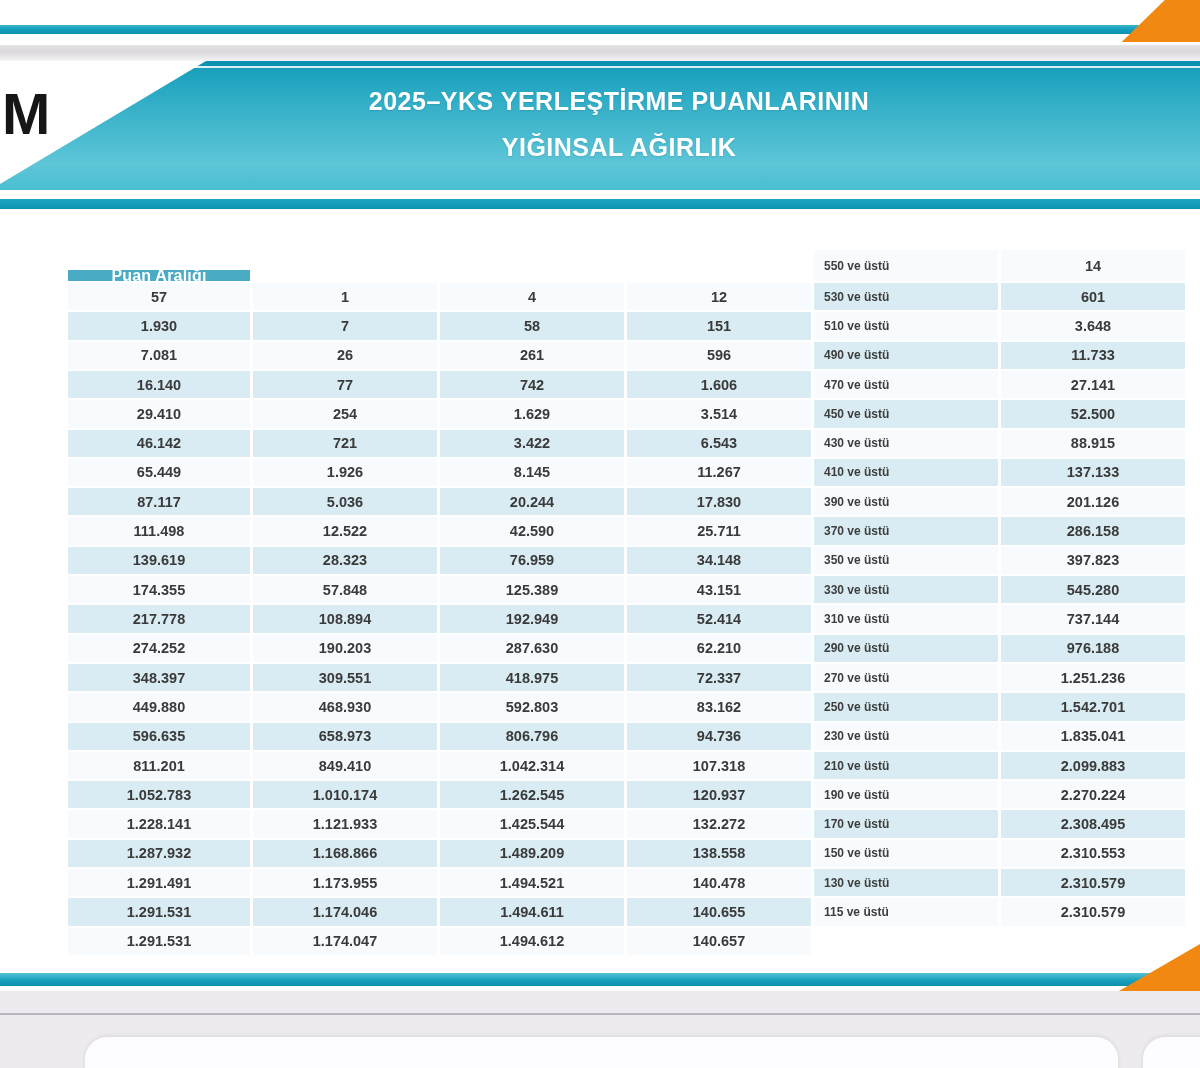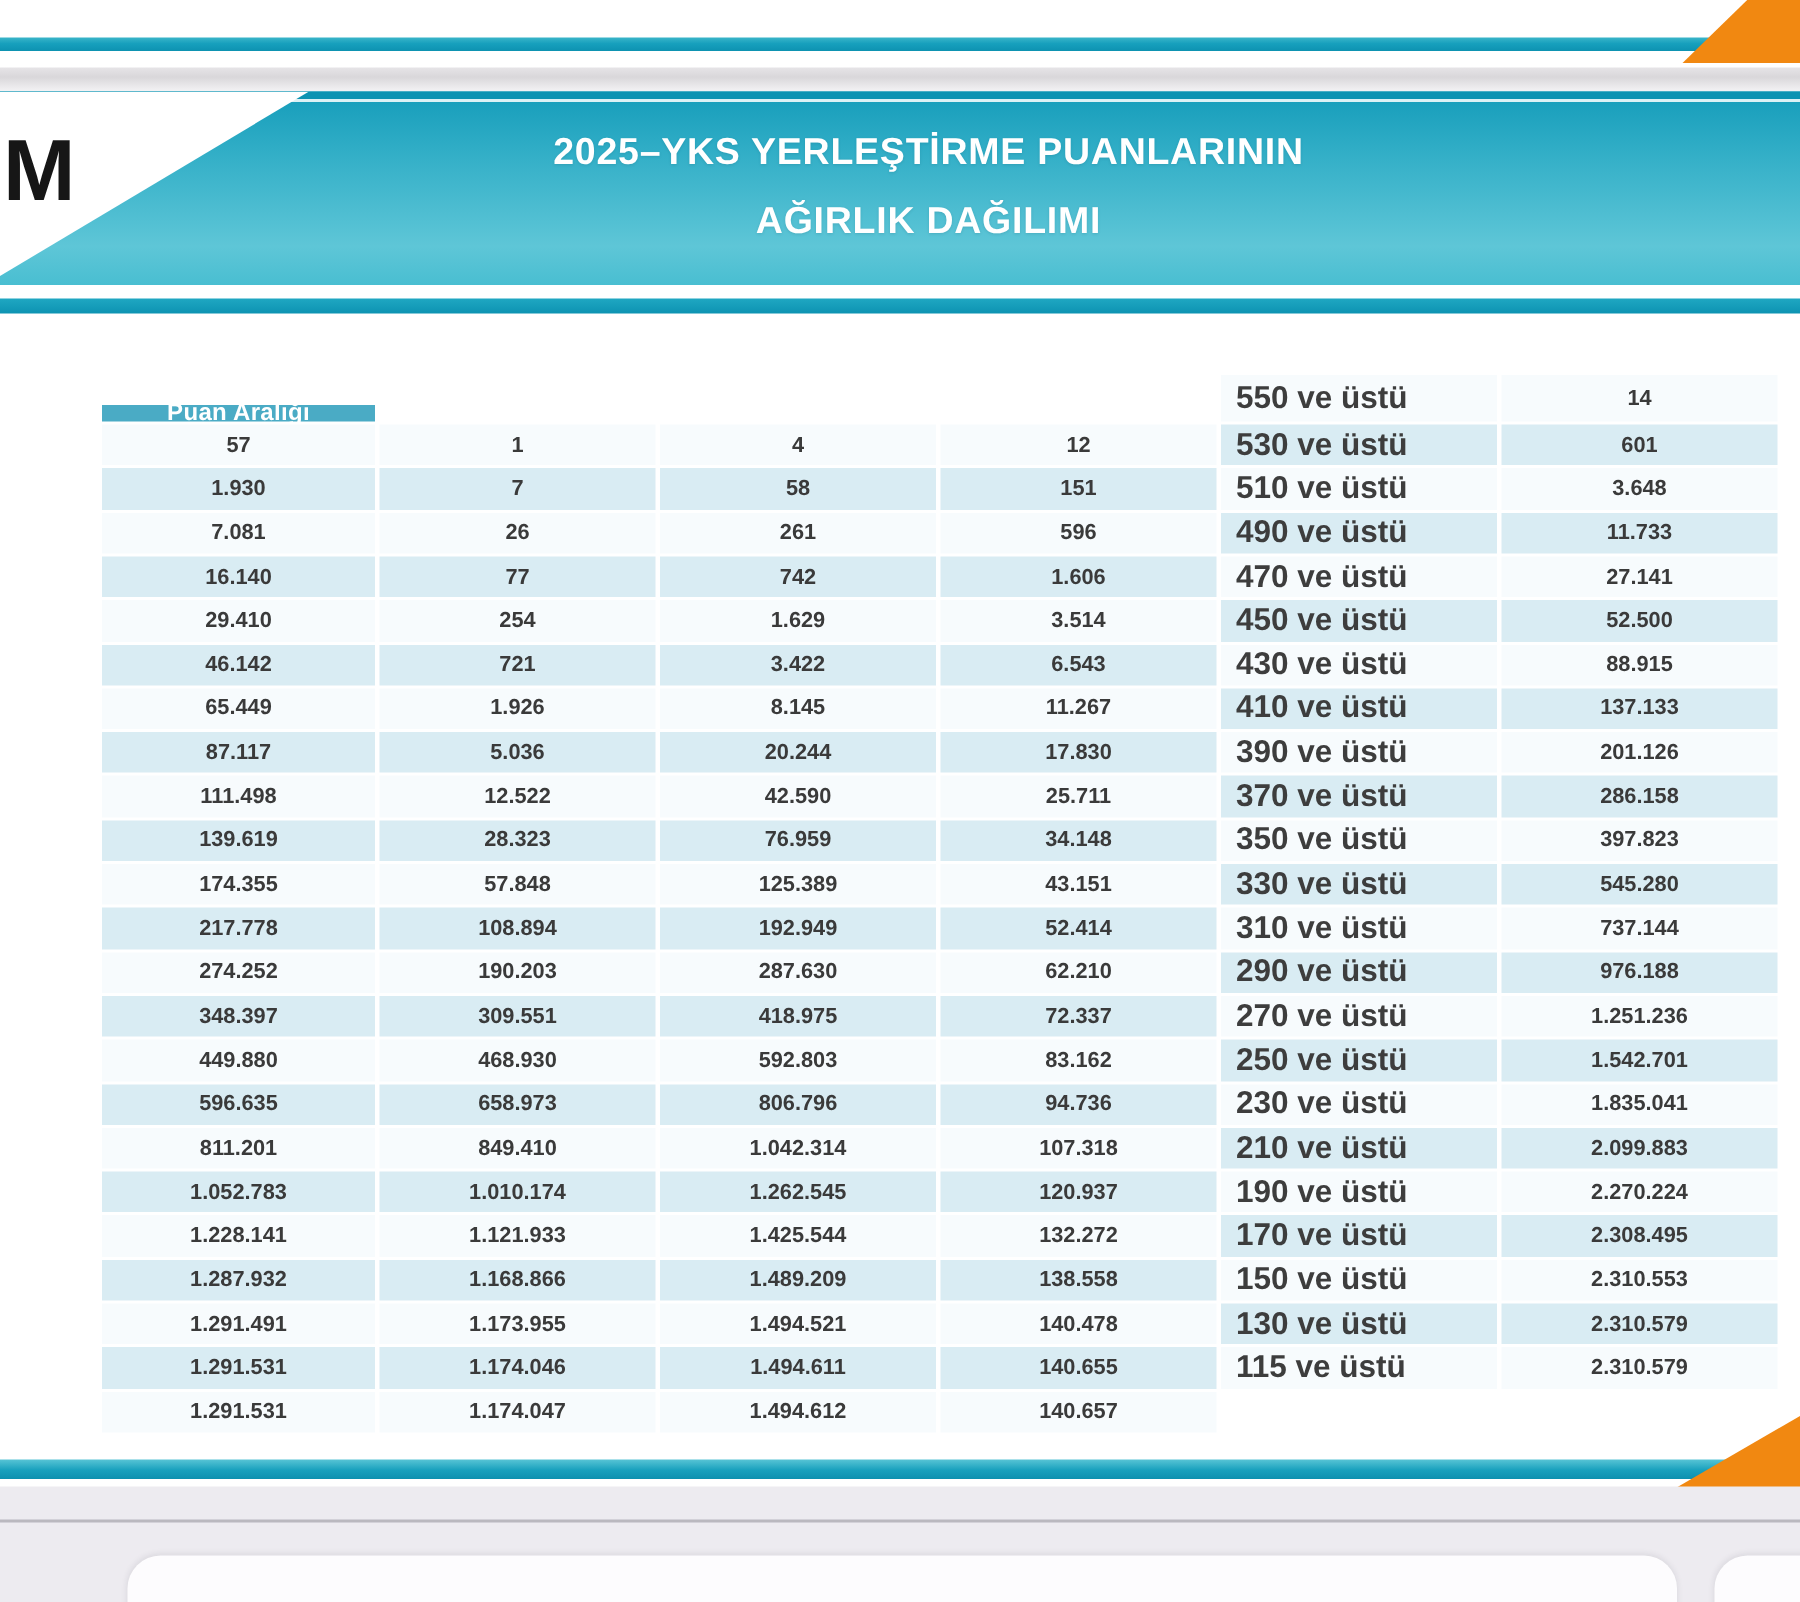--- a/index.html
+++ b/index.html
@@ -45,21 +45,21 @@
     grid-template-rows:26px 31px repeat(23,1fr);
     gap:2px 3px;background:#ffffff;
   }
   .th{
     background:var(--teal-header);color:#ffffff;font-weight:700;font-size:15px;
     display:flex;align-items:center;justify-content:center;letter-spacing:.2px;margin-top:48px;
   }
   .th.corner{grid-row:1 / span 2;grid-column:1;font-size:16px;}
   .th.group{grid-row:1;grid-column:2 / span 5;}
   .cell{display:flex;align-items:center;color:var(--text-dark);}
-  .label-cell{justify-content:flex-start;padding-left:10px;font-weight:700;font-size:21px;}
+  .label-cell{justify-content:flex-start;padding-left:10px;font-weight:700;font-size:12px;}
   .value-cell{justify-content:center;font-size:14.5px;font-weight:600;color:#3a3a3a;}
   .plain{background:var(--row-plain);}
   .band{background:var(--row-band);}
 
   
   .teal-bar-bottom{position:absolute;left:0;right:0;top:973px;height:13px;
     background:linear-gradient(180deg,#57c4d5 0%,#18a0bd 55%,#0c90af 100%);}
 
   
   .orange-top{
@@ -89,21 +89,21 @@
 <div class="page">
 
   <div class="strip strip-teal-top"></div>
   <div class="strip strip-gray"></div>
 
   <div class="banner">
     <div class="banner-wedge"></div>
     <div class="logo-m">M</div>
     <div class="banner-title">
       <div>2025–YKS YERLEŞTİRME PUANLARININ</div>
-      <div>AĞIRLIK DAĞILIMI</div>
+      <div>YIĞINSAL AĞIRLIK</div>
     </div>
   </div>
 
   <div class="strip strip-teal-sub"></div>
 
   <div class="score-table">
     <div class="th corner">Puan Aralığı</div>
     <div class="th group">Aday Sayısı</div>
     <div class="th sub">TYT</div>
     <div class="th sub">EŞİT</div>

